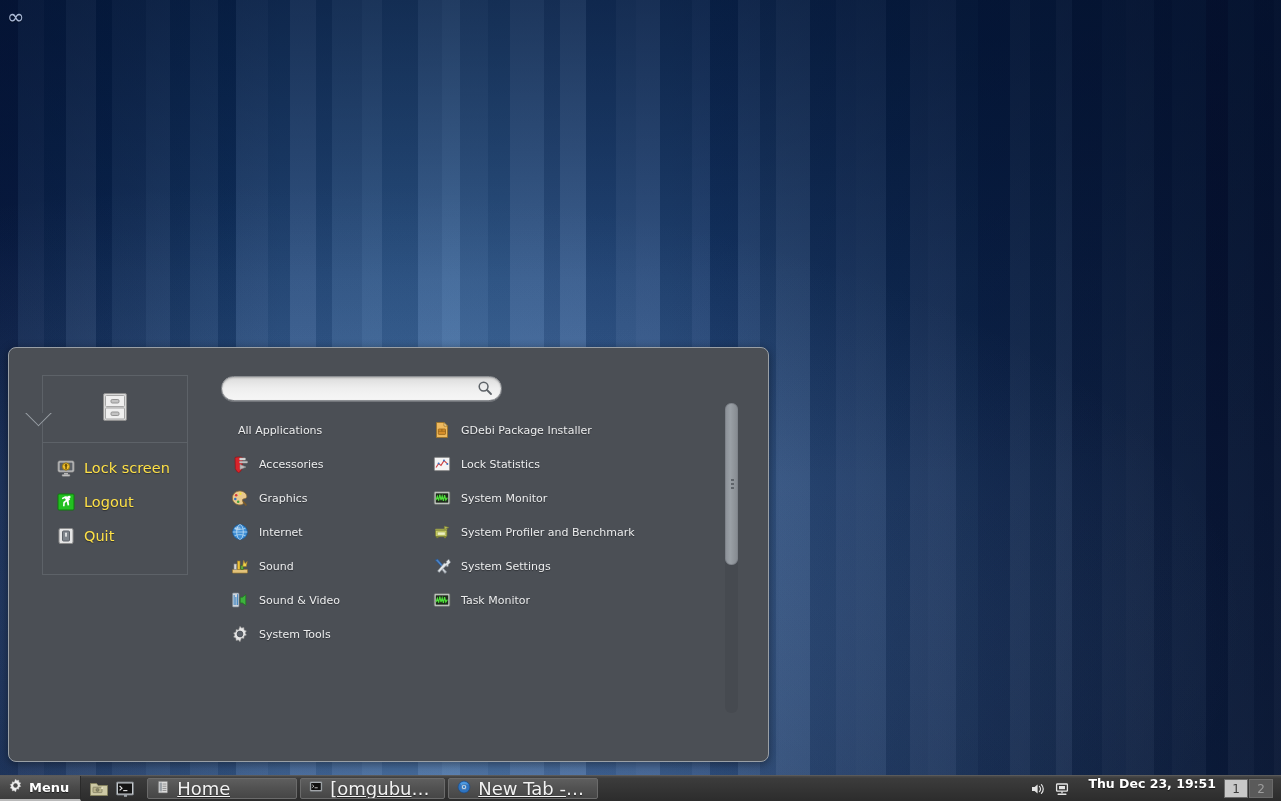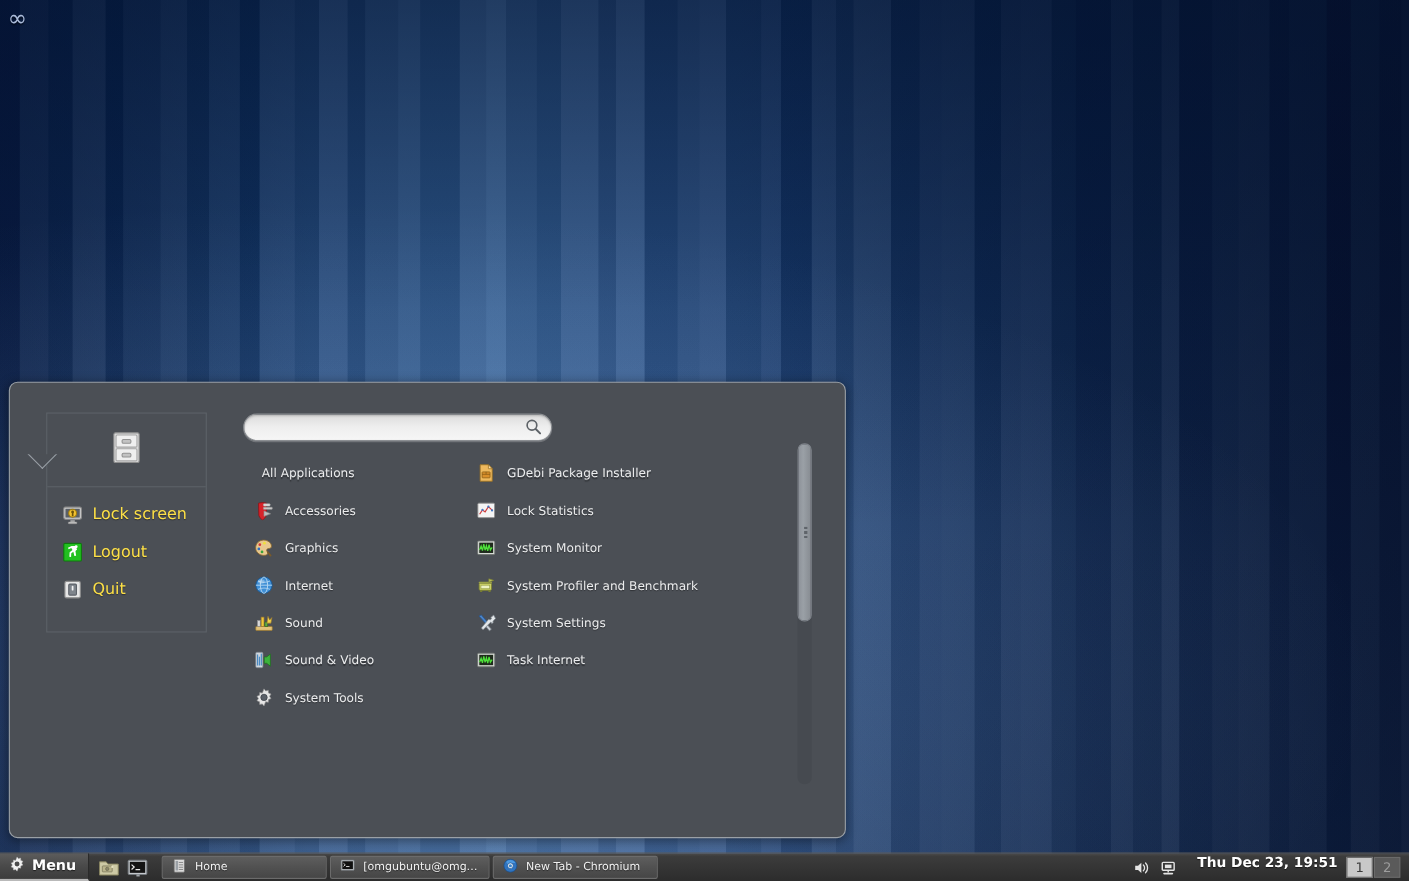--- a/index.html
+++ b/index.html
@@ -211,23 +211,24 @@
     display: flex; align-items: center; gap: 7px;
     height: 21px;
     padding: 0 8px;
     background: linear-gradient(to bottom, #5e5e5e 0%, #525252 45%, #464646 100%);
     border: 1px solid #6b6b6b;
     border-radius: 2px;
     cursor: pointer;
     overflow: hidden;
   }
   .task-btn .label {
-    color: #f2f2f2; font-size: 10px;
+    color: #f2f2f2; font-size: 18px;
     white-space: nowrap; overflow: hidden; text-overflow: ellipsis;
     text-shadow: 0 1px 1px rgba(0,0,0,.5);
+    text-decoration: underline;
   }
   .task-btn.w-home { width: 150px; }
   .task-btn.w-term { width: 145px; }
   .task-btn.w-chrome { width: 150px; }
 
   #tray {
     display: flex; align-items: center;
     gap: 8px;
     padding: 0 10px 0 6px;
   }
@@ -537,21 +538,21 @@
       </div>
 
       <div class="menu-row">
         <span class="ico">
           <svg class="ico" viewBox="0 0 18 18">
             <rect x="1.2" y="2.8" width="15.6" height="12.4" rx="1" fill="#d7dbd7" stroke="#6c716c" stroke-width=".8"></rect>
             <rect x="2.7" y="4.3" width="12.6" height="9.4" fill="#1f2a1c"></rect>
             <polyline points="3,11 4.4,7.4 5.6,11.6 6.8,5.6 8,11.2 9.2,7 10.4,11.8 11.6,6.2 12.8,11 14.4,8.6" fill="none" stroke="#4ee23a" stroke-width="1.15"></polyline>
           </svg>
         </span>
-        <span class="label">Task Internet</span>
+        <span class="label">Task Monitor</span>
       </div>
 
     </div>
 
     <div id="menu-scroll-track">
       <div id="menu-scroll-thumb"></div>
     </div>
 
   </div>
   <div id="menu-tail"></div>

